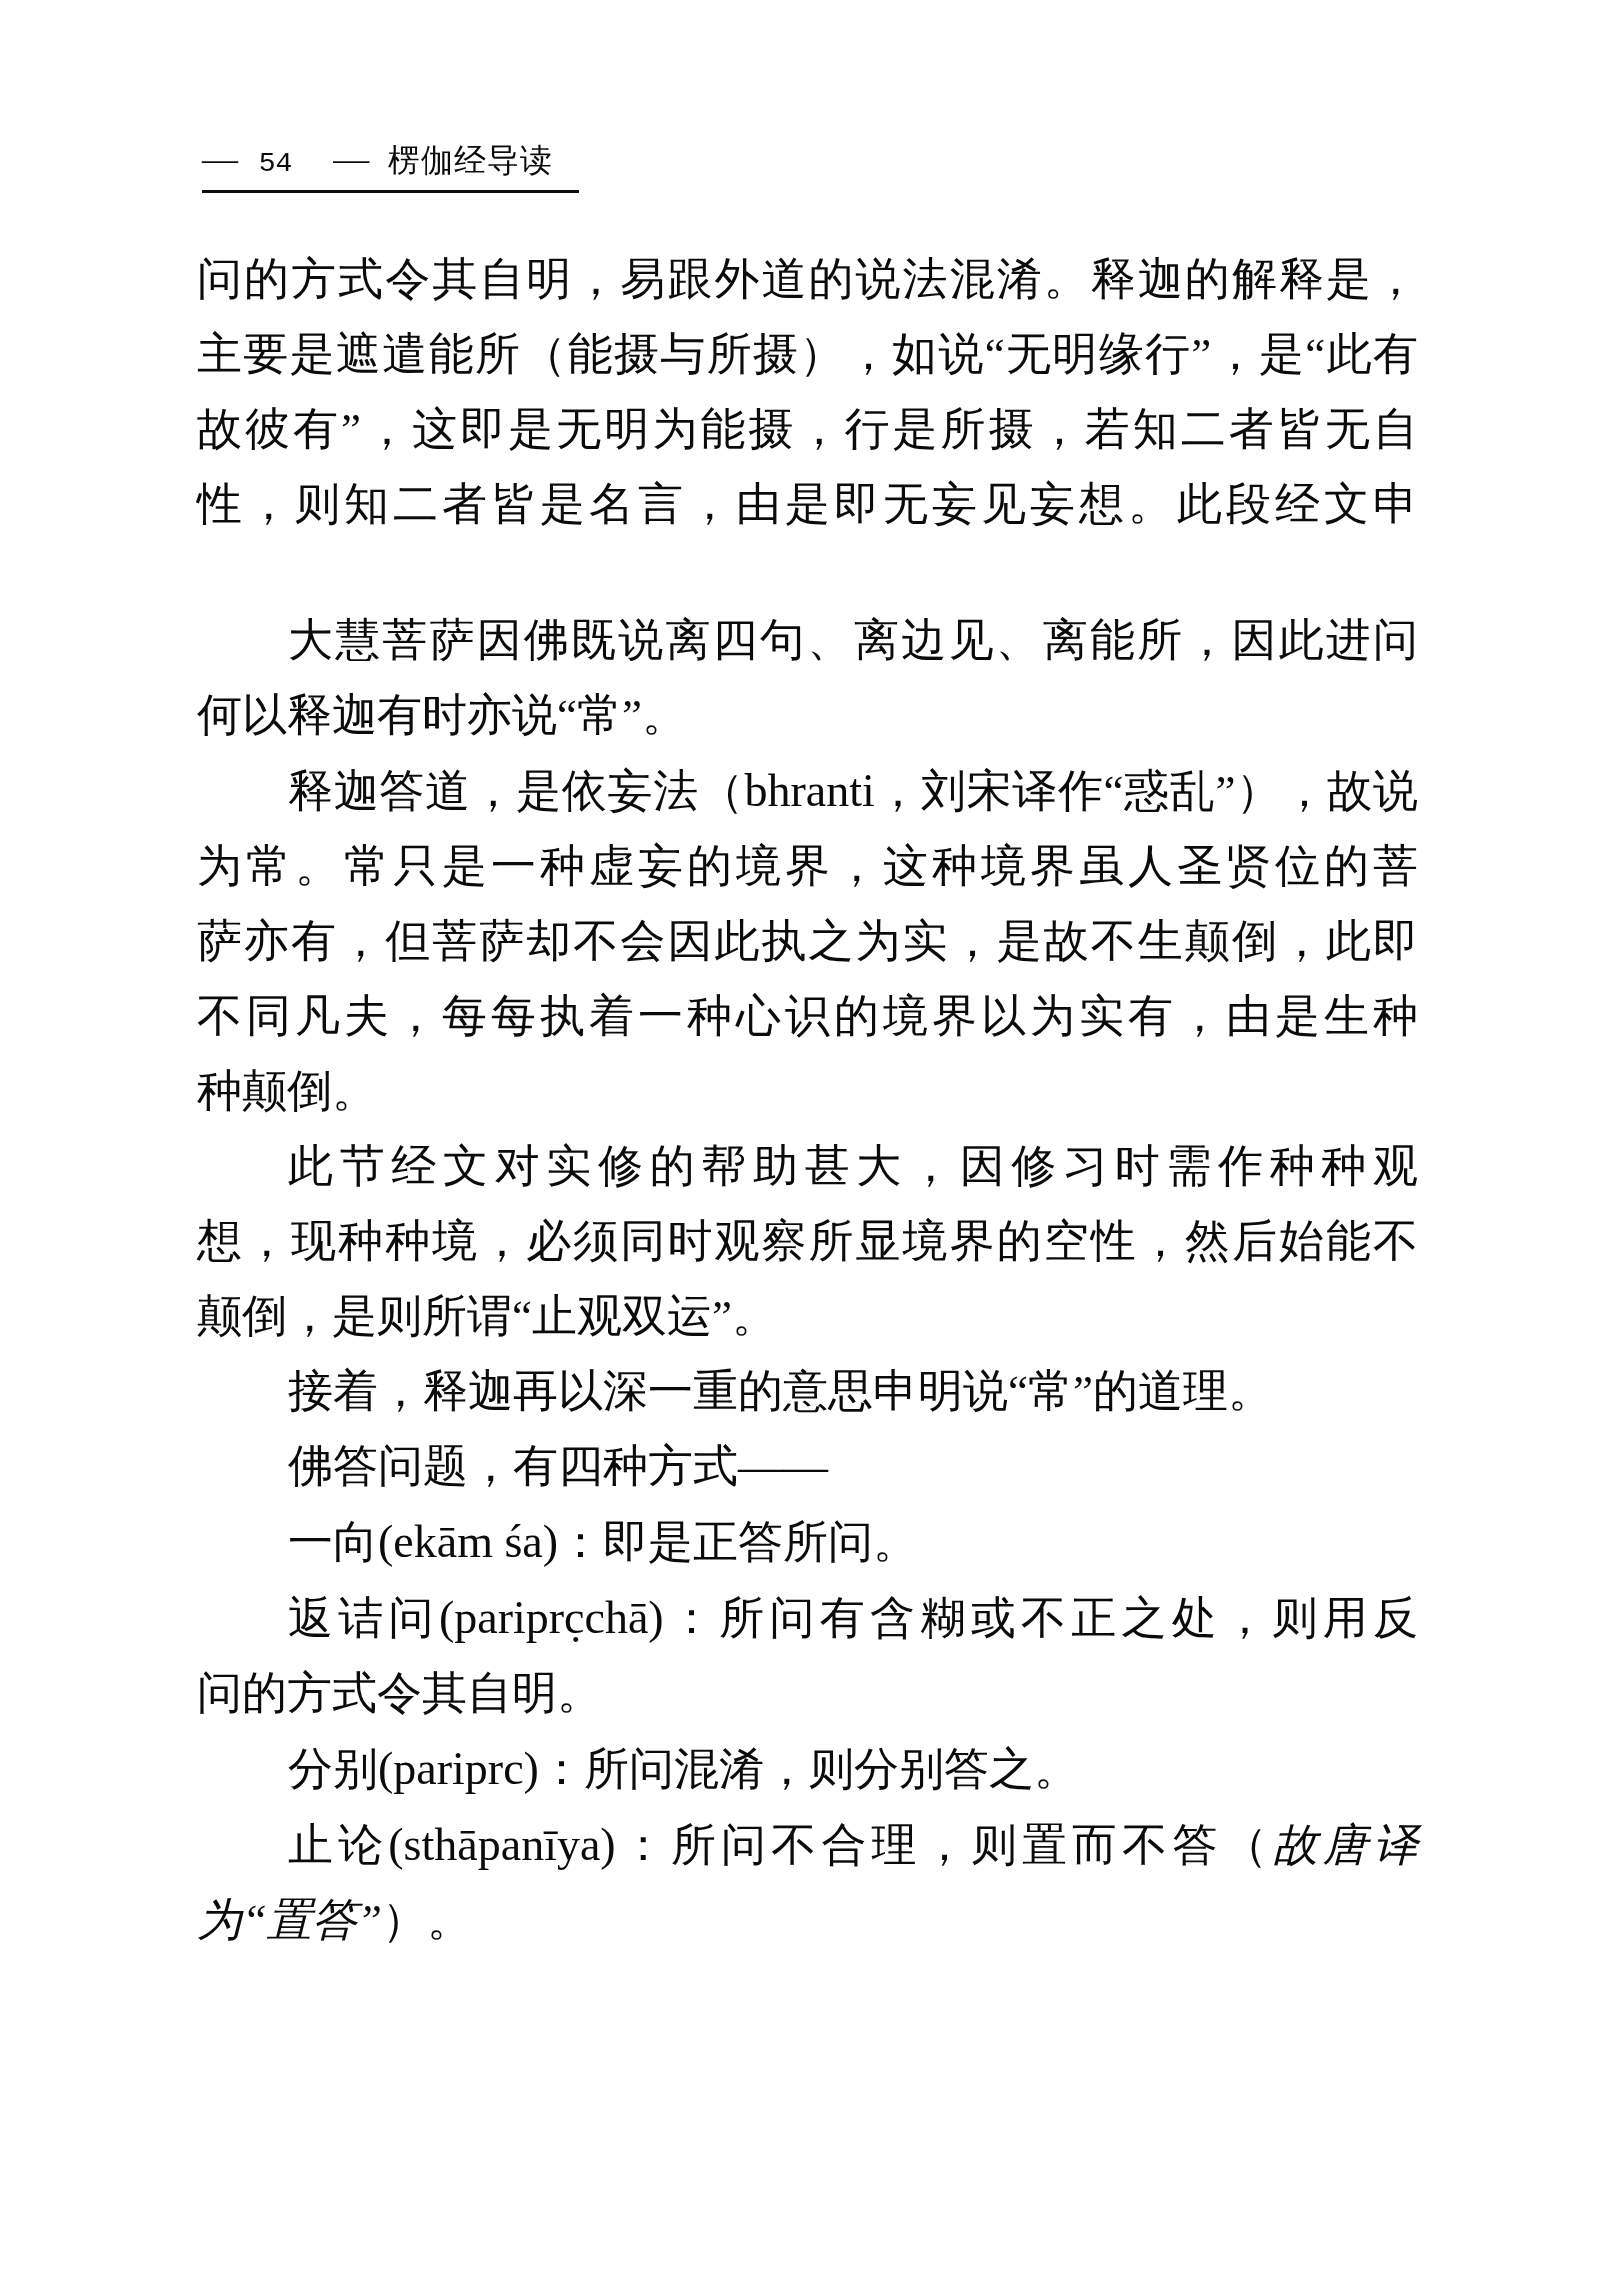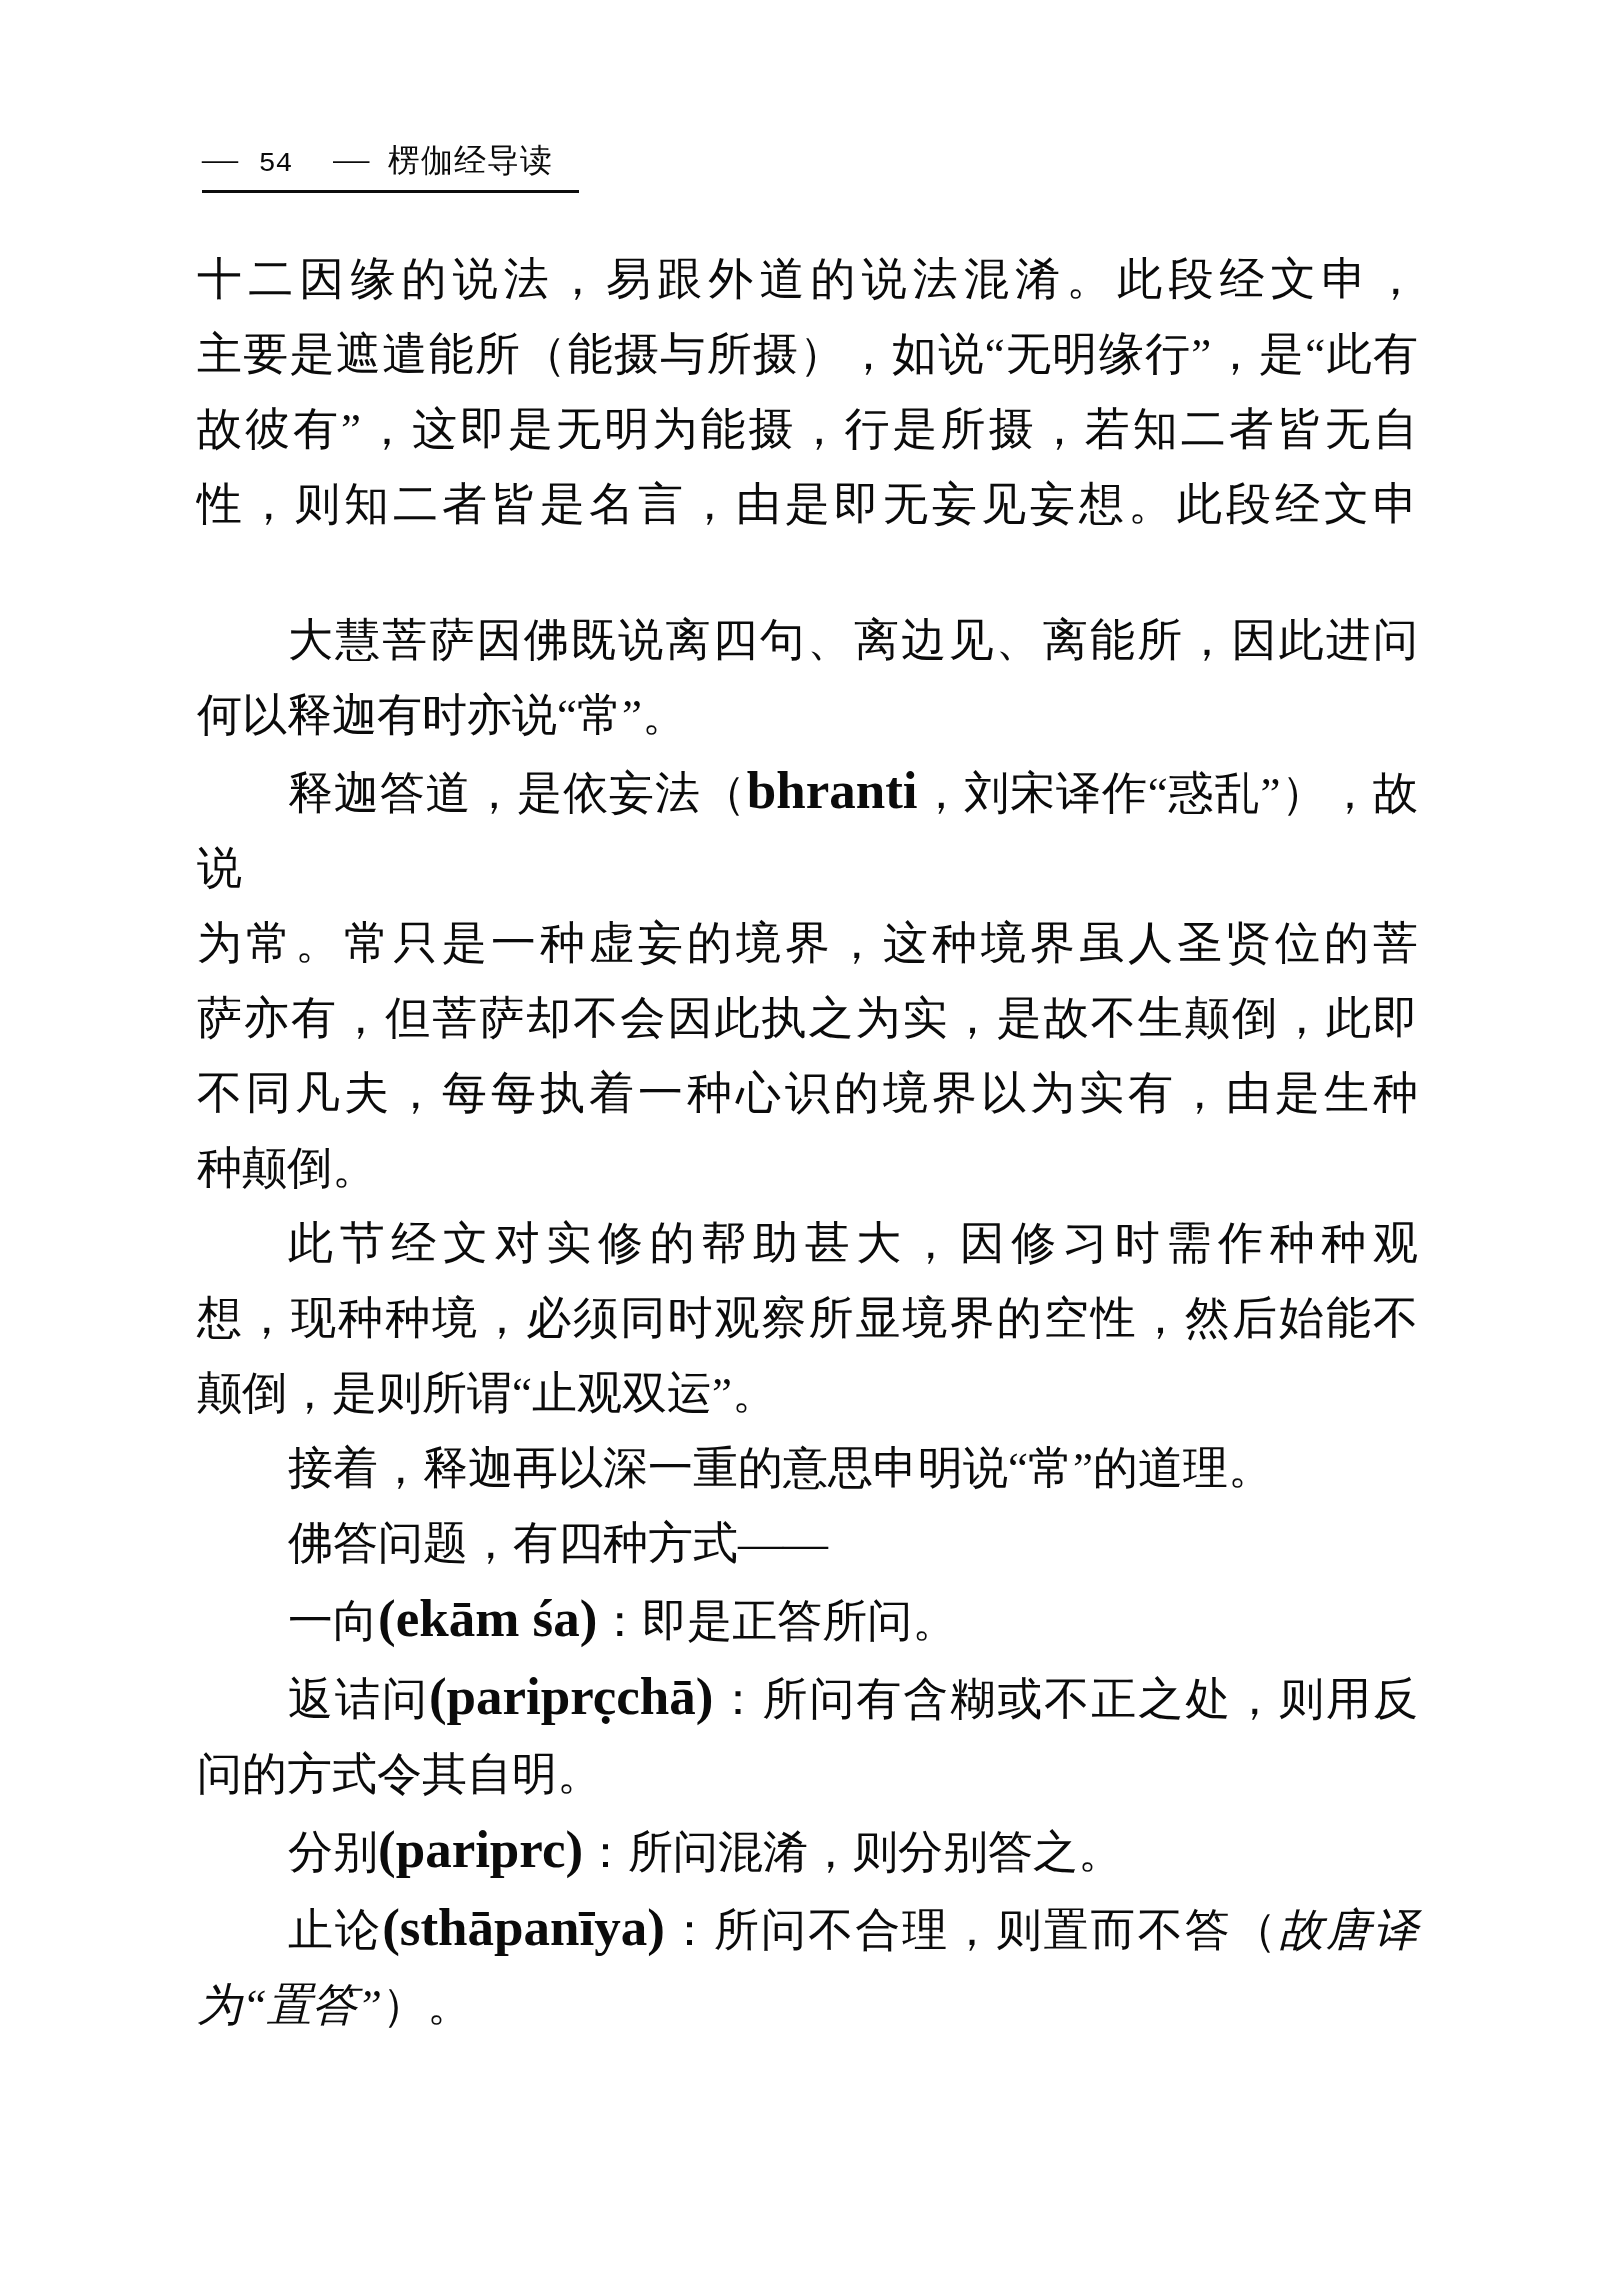--- a/index.html
+++ b/index.html
@@ -46,38 +46,37 @@
   .para { margin: 0; }
   .para.gap { margin-top: 61px; }
   .line { text-align: left; }
   .line.j {
     text-align: justify;
     text-align-last: justify;
   }
   .line.ind { text-indent: 91px; }
   .latin {
     font-family: "Liberation Serif", "DejaVu Serif", serif;
-    font-size: 53px;
-    font-weight: bold;
+    font-size: 46px;
   }
   .kai { font-style: italic; }
 </style>
 </head>
 <body>
 
 <div class="page">
   <div class="header">
     <span class="hd">—</span>
     <span class="hnum">54</span>
     <span class="hd">—</span>
     <span class="htitle">楞伽经导读</span>
   </div>
   <div class="body-block">
       <div class="para">
-        <div class="line j"><span>十二因缘的说法，易跟外道的说法混淆。此段经文申，</span></div>
+        <div class="line j"><span>问的方式令其自明，易跟外道的说法混淆。释迦的解释是，</span></div>
         <div class="line j"><span>主要是遮遣能所（能摄与所摄），如说“无明缘行”，是“此有</span></div>
         <div class="line j"><span>故彼有”，这即是无明为能摄，行是所摄，若知二者皆无自</span></div>
         <div class="line j"><span>性，则知二者皆是名言，由是即无妄见妄想。此段经文申</span></div>
       </div>
       <div class="para gap">
         <div class="line j ind"><span>大慧菩萨因佛既说离四句、离边见、离能所，因此进问</span></div>
         <div class="line"><span>何以释迦有时亦说“常”。</span></div>
       </div>
       <div class="para">
         <div class="line j ind"><span>释迦答道，是依妄法（</span><span class="latin">bhranti</span><span>，刘宋译作“惑乱”），故说</span></div>

